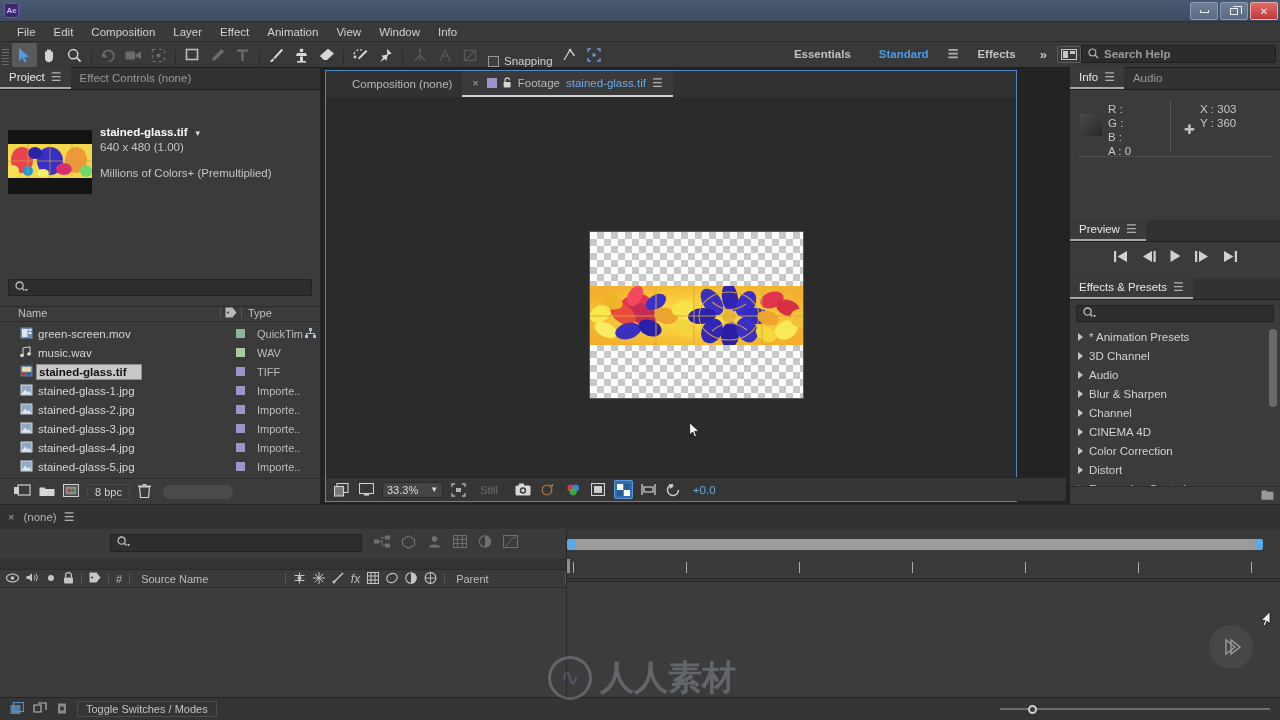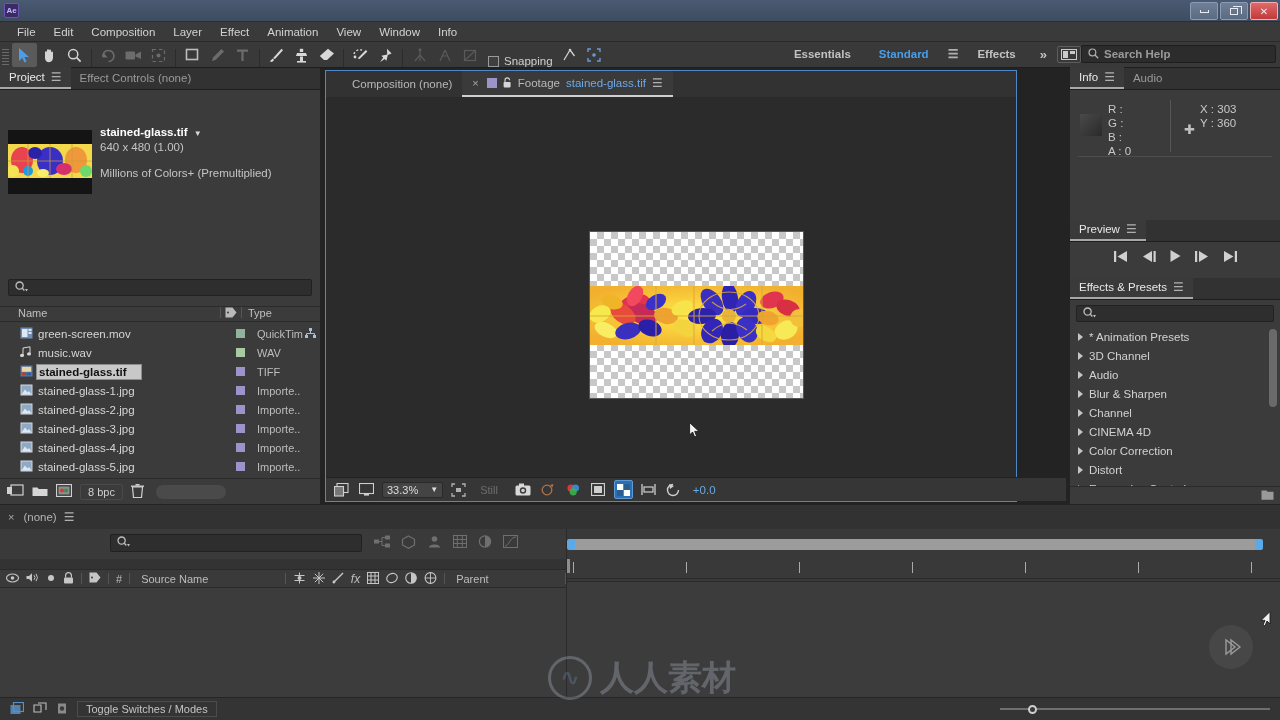--- a/index.html
+++ b/index.html
@@ -125,21 +125,21 @@
   .file-list { position:absolute; left:0; top:256px; width:320px; height:220px; }
   .frow { height:19px; display:flex; align-items:center; font-size:11.5px; color:#d6d6d6; padding-left:18px; position:relative;}
   .frow.sel .fname-cell { background:#c8c8c8; color:#111; }
   .frow .ficon { position:absolute; left:20px; top:3px; width:13px; height:12px; }
   .fname-cell { margin-left:18px; padding:1px 4px 1px 2px; min-width:106px; }
   .frow.sel .fname-cell { font-weight:bold; border:1px solid #8e8e8e;}
   .sw { position:absolute; left:236px; top:5px; width:9px; height:9px; }
   .ftype { position:absolute; left:257px; color:#bdbdbd; font-size:11px;}
   .proj-foot {
     position:absolute; left:0; bottom:0; width:320px; height:26px; background:#3b3b3b;
-    border-top:1px solid #2b2b2b; display:flex; align-items:center; gap:8px; padding-left:7px;
+    border-top:1px solid #2b2b2b; display:flex; align-items:center; gap:8px; padding-left:14px;
   }
   .bpc { border:1px solid #4a4a4a; border-radius:2px; padding:1px 7px; color:#d0d0d0; font-size:11px; background:#3b3b3b;}
   .foot-slot { width:70px; height:14px; background:#4a4a4a; border-radius:7px; margin-left:4px;}
 
   
   #viewer-panel { left:325px; top:70px; width:692px; height:432px; background:#2b2b2b;
       border:1px solid #4f88c4; }
   .viewer-tabs { height:26px; background:#323232; display:flex; align-items:center; }
   .vtab { height:26px; display:flex; align-items:center; font-size:11.5px; padding:0 10px; color:#a6a6a6;}
   .vtab.comp { color:#b8b8b8; padding-left:26px; }

